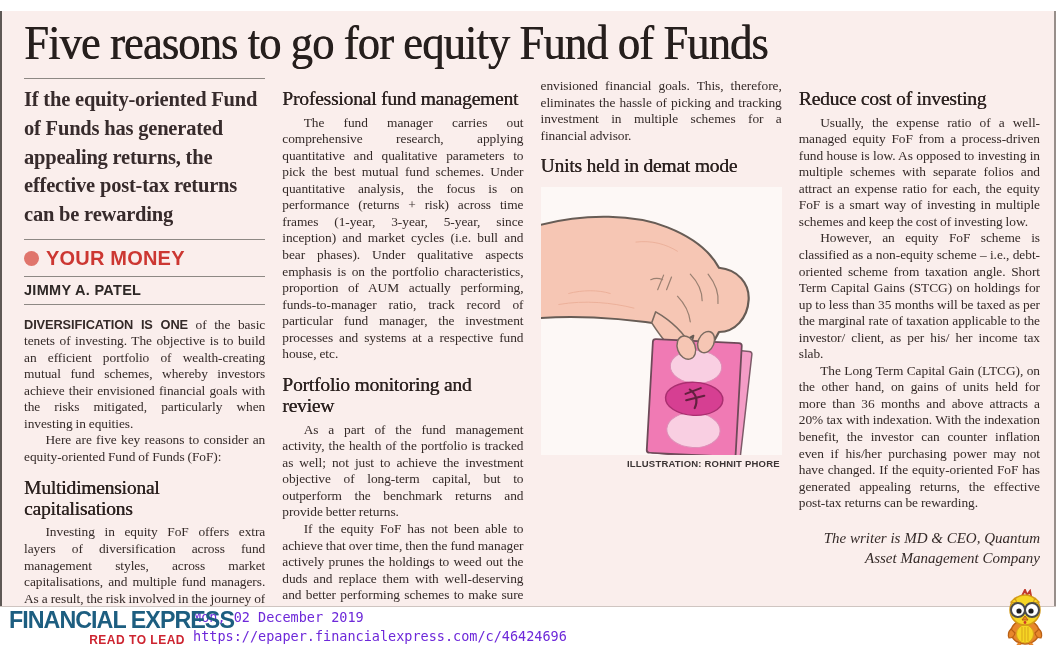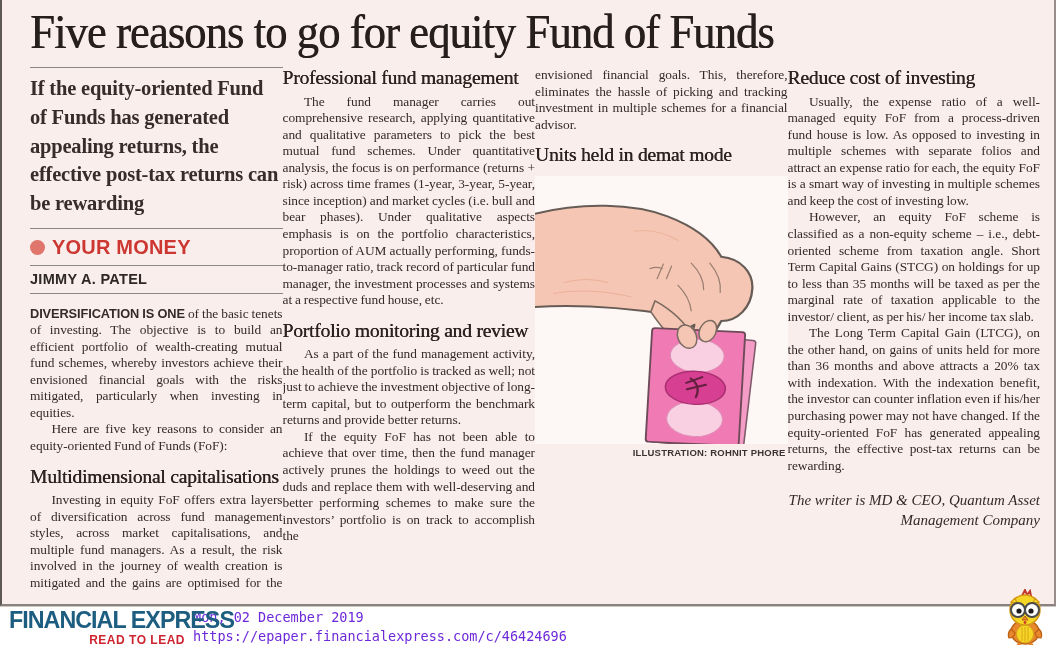--- a/index.html
+++ b/index.html
@@ -5,38 +5,38 @@
   * { margin: 0; padding: 0; box-sizing: border-box; }
   html, body { width: 1056px; height: 647px; overflow: hidden; }
   body {
     font-family: "Liberation Serif", serif;
     background: #ffffff;
     position: relative;
   }
 
   
   .article {
-    position: absolute; top: 0; left: 0; width: 1056px; height: 606px;
+    position: absolute; top: 11px; left: 0; width: 1056px; height: 606px;
     background: #faeeec;
     border-left: 2px solid #5e5855;
     border-right: 2px solid #978e8a;
     border-bottom: 2px solid #8a827e;
-    padding: 2px 12px 0 26px;
+    padding: 2px 12px 0 20px;
   }
   .headline {
     font-family: "Liberation Serif", serif;
     font-size: 48px; font-weight: 500; color: #261f1d;
     letter-spacing: -1px; line-height: 1.15;
     text-shadow: 0.6px 0 0 #261f1d;
     transform: scaleX(0.93); transform-origin: left center;
     margin: 2px 0 0 2px; white-space: nowrap;
   }
   .columns {
     display: grid; grid-template-columns: repeat(4, 1fr);
-    margin-top: 8px; padding: 0 2px;
+    column-gap: 17px; margin-top: 8px; padding: 0 2px;
     height: 528px; overflow: hidden;
   }
   .col { overflow: hidden; }
 
   .rule { border-top: 1px solid #8d8884; }
   .standfirst {
     font-size: 20.5px; font-weight: 700; color: #372b2c;
     line-height: 1.4; letter-spacing: -0.2px;
     padding: 6px 0 10px 0;
   }
@@ -67,21 +67,21 @@
   .lead-in {
     font-family: "Liberation Sans", sans-serif;
     font-weight: 700; font-size: 12.8px; letter-spacing: -0.1px;
   }
   .subhead {
     font-size: 19.5px; font-weight: 500; color: #2c2220;
     text-shadow: 0.35px 0 0 #2c2220;
     letter-spacing: -0.2px;
     margin: 11px 0 5px 0; line-height: 1.1;
   }
-  .subhead.first { margin-top: 0; }
+  .subhead.first { margin-top: 10px; }
   .credit {
     font-style: italic; font-weight: 400; font-size: 15px;
     color: #342a28; text-align: right; line-height: 1.35;
     margin-top: 16px;
   }
 
   
   .illo-box { margin-top: 10px; background: #fdf8f6; }
   .illo-box svg { display: block; width: 100%; height: 268px; }
   .illo-caption {

